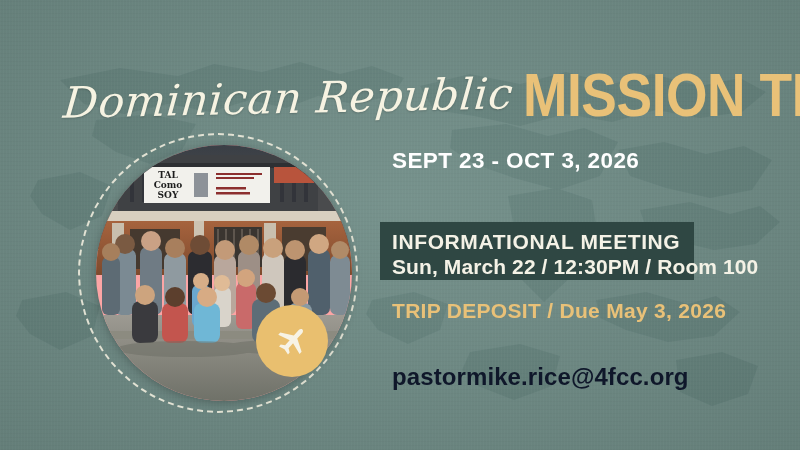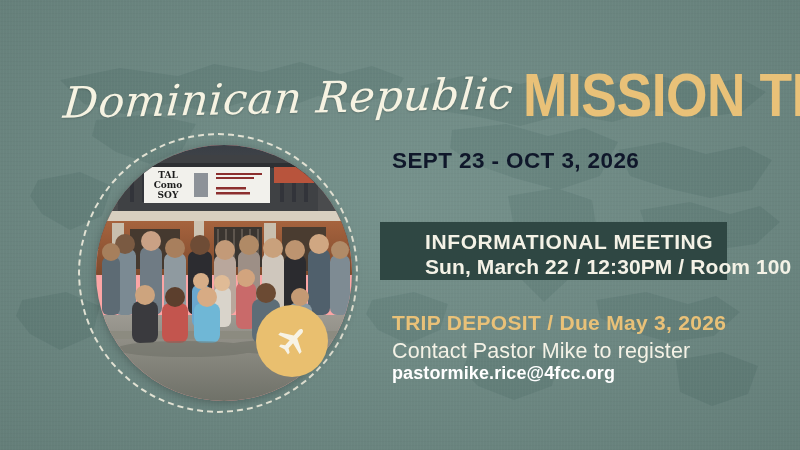--- a/index.html
+++ b/index.html
@@ -74,56 +74,55 @@
   .plane-badge{
     position:absolute;left:172px;top:164px;width:72px;height:72px;
     border-radius:50%;background:#e9bf6f;
     display:flex;align-items:center;justify-content:center;
   }
   .plane-badge svg{width:38px;height:38px;}
 
   
   .info{position:absolute;left:392px;top:148px;width:380px;}
   .line-dates{
-    font-size:22.5px;font-weight:700;color:#0f172a;letter-spacing:.4px;
+    font-size:22.5px;font-weight:700;color:#ffffff;letter-spacing:.4px;
     line-height:1.18;white-space:nowrap;
   }
   .line-church{
     font-size:22.5px;font-weight:400;color:#f4f2e6;letter-spacing:.1px;
     line-height:1.24;margin-top:2px;white-space:nowrap;
   }
 
   .dark-box{
     position:absolute;left:380px;top:222px;width:314px;height:58px;
     background:#2f4743;
-    padding-left:33px;
   }
   .dark-box .inner{padding:8px 0 0 12px;}
   .meeting-title{
     font-size:21px;font-weight:700;color:#f4f2e6;letter-spacing:.6px;
     line-height:1.1;white-space:nowrap;
   }
   .meeting-detail{
     font-size:21px;font-weight:700;color:#f4f2e6;letter-spacing:.1px;
     line-height:1.2;margin-top:1px;white-space:nowrap;
   }
 
   .deposit{
-    position:absolute;left:392px;top:311px;
+    position:absolute;left:392px;top:299px;
     font-size:21px;font-weight:700;color:#e9c178;letter-spacing:.3px;
     white-space:nowrap;
   }
   .contact{
     position:absolute;left:392px;top:339px;
     font-size:21.5px;font-weight:400;color:#f4f2e6;letter-spacing:.1px;
     white-space:nowrap;
   }
   .email{
     position:absolute;left:392px;top:363px;
-    font-size:18px;font-weight:700;color:#ffffff;letter-spacing:.1px;
+    font-size:24px;font-weight:700;color:#0f172a;letter-spacing:.1px;
     white-space:nowrap;
   }
 </style>
 </head>
 <body>
 
 <div class="poster">
 
   <svg class="bg-map" viewBox="0 0 800 450" preserveAspectRatio="none" aria-hidden="true">
     <g fill="#5c7b76">
@@ -337,17 +336,16 @@
 
   <div class="dark-box">
     <div class="inner">
       <div class="meeting-title">INFORMATIONAL MEETING</div>
       <div class="meeting-detail">Sun, March 22 / 12:30PM / Room 100</div>
     </div>
   </div>
 
   <div class="deposit">TRIP DEPOSIT / Due May 3, 2026</div>
 
-  <div class="contact">Contact Pastor Mike to register</div>
 
   <div class="email">pastormike.rice@4fcc.org</div>
 
 </div>
 
 </body></html>

